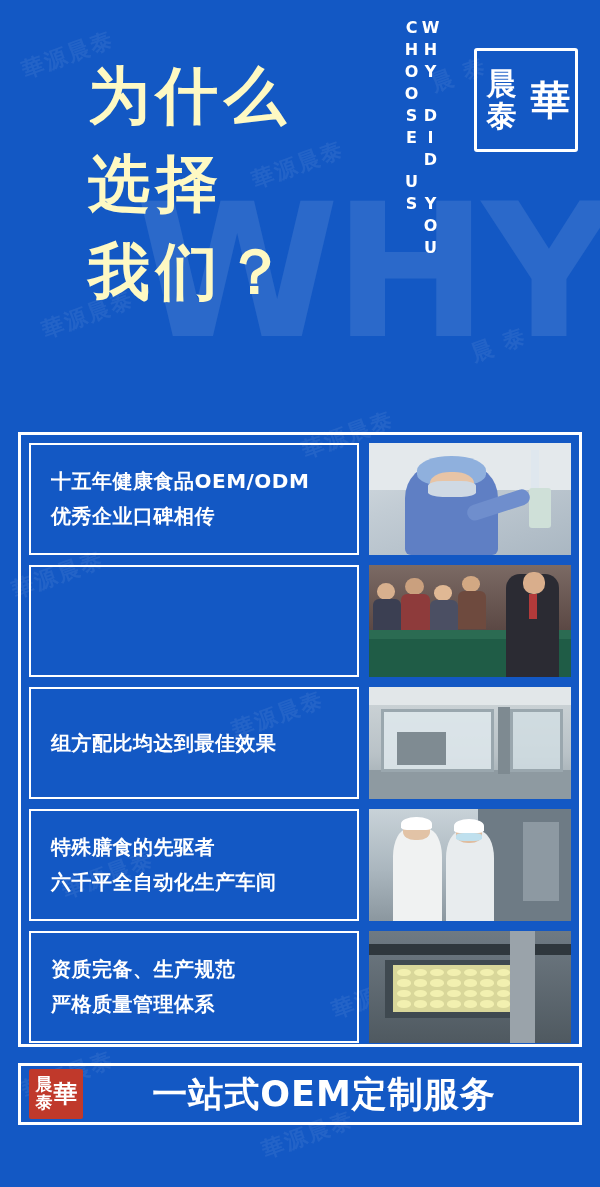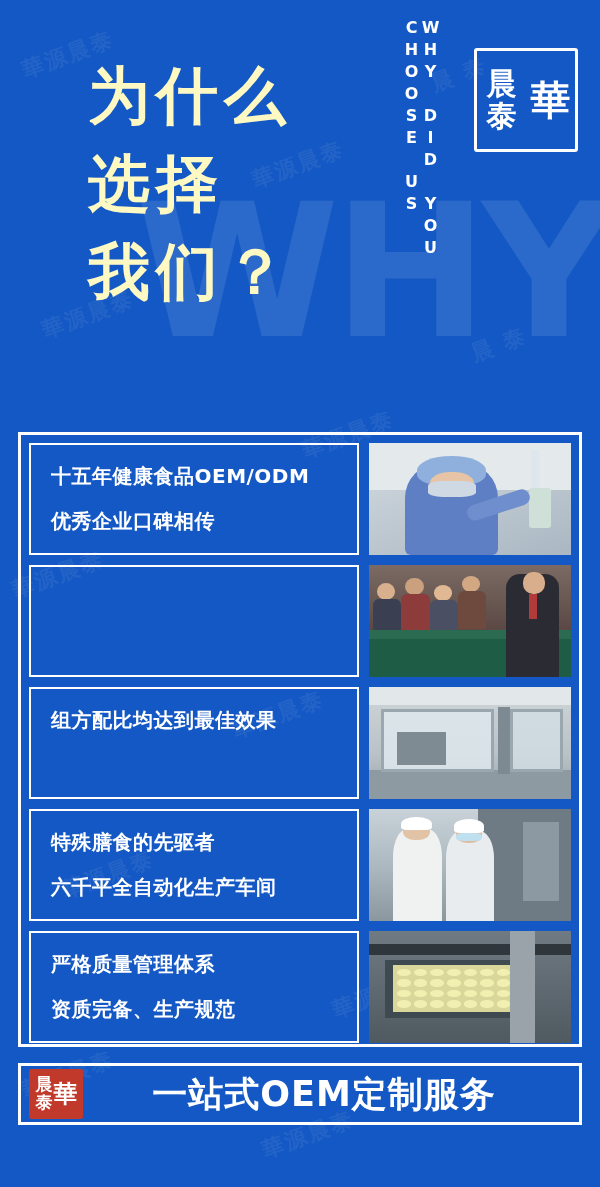--- a/index.html
+++ b/index.html
@@ -119,21 +119,21 @@
     margin-bottom: 10px;
   }
   .row:last-child { margin-bottom: 0; }
 
   .textbox {
     width: 330px;
     border: 2px solid #ffffff;
     padding: 18px 20px;
     display: flex;
     flex-direction: column;
-    justify-content: space-between;
+    justify-content: center;
     gap: 8px;
     margin-right: 10px;
   }
   .textbox .line {
     color: #ffffff;
     font-family: "DejaVu Sans", sans-serif;
     font-size: 20px;
     font-weight: 700;
     letter-spacing: 0.5px;
     white-space: nowrap;
@@ -437,22 +437,22 @@
           <div class="w1c"></div>
         <div class="w2"></div>
           <div class="w2h"></div>
           <div class="w2c"></div>
         <div class="mask2"></div>
       </div>
     </div>
 
     <div class="row">
       <div class="textbox">
+        <div class="line">资质完备、生产规范</div>
         <div class="line">严格质量管理体系</div>
-        <div class="line">资质完备、生产规范</div>
       </div>
       <div class="photo ph5">
         <div class="bar"></div>
         <div class="belt"></div>
         <div class="sheet">
           <i></i>
             <i></i>
             <i></i>
             <i></i>
             <i></i>

